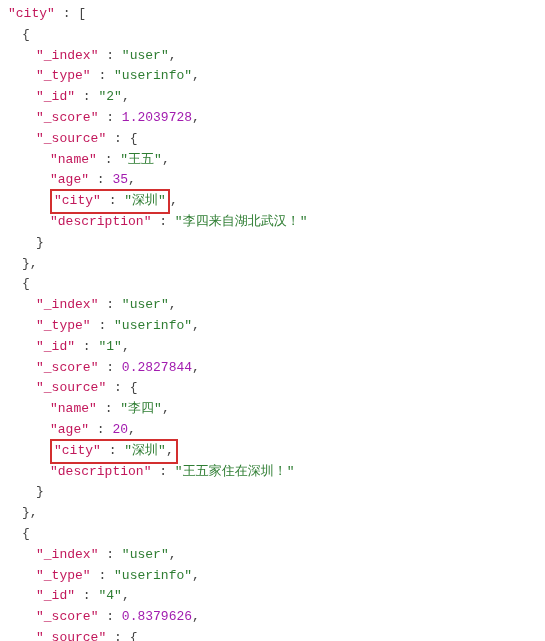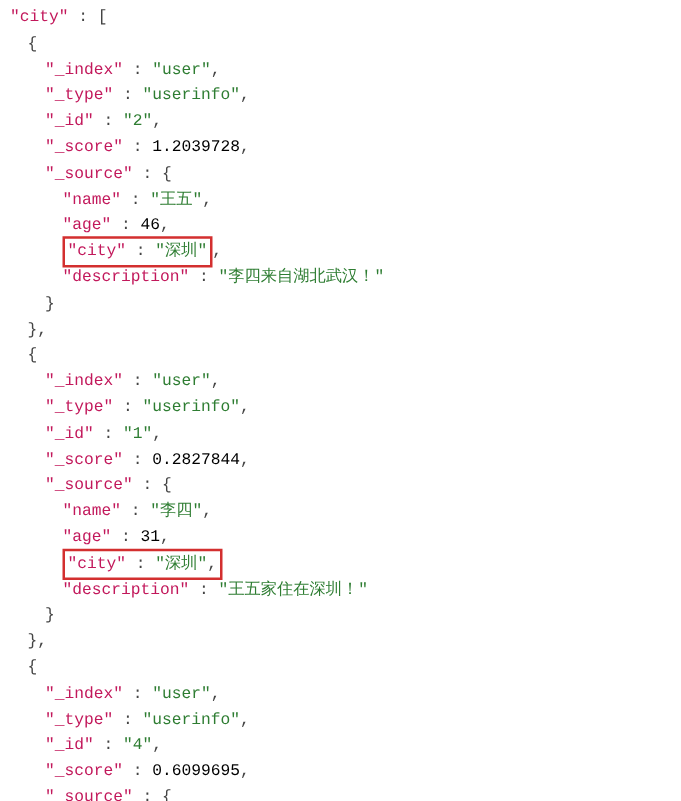--- a/index.html
+++ b/index.html
@@ -19,21 +19,21 @@
     .line {
       white-space: pre;
     }
     .key {
       color: #c2185b;
     }
     .string {
       color: #2e7d32;
     }
     .number {
-      color: #000000;
+      color: #a21caf;
     }
     .punct {
       color: #444;
     }
     .highlight {
       border: 2px solid #d32f2f;
       display: inline-block;
       padding: 0 2px;
       margin: -2px 0;
     }
@@ -47,39 +47,39 @@
 <div>
   <div class="line"><span class="key">"<span>city</span>"</span><span class="punct"> : [</span></div>
 
   <div class="line indent1"><span class="punct">{</span></div>
   <div class="line indent2"><span class="key">"<span>_index</span>"</span><span class="punct"> : </span><span class="string">"<span>user</span>"</span><span class="punct">,</span></div>
   <div class="line indent2"><span class="key">"<span>_type</span>"</span><span class="punct"> : </span><span class="string">"<span>userinfo</span>"</span><span class="punct">,</span></div>
   <div class="line indent2"><span class="key">"<span>_id</span>"</span><span class="punct"> : </span><span class="string">"<span>2</span>"</span><span class="punct">,</span></div>
   <div class="line indent2"><span class="key">"<span>_score</span>"</span><span class="punct"> : </span><span class="number">1.2039728</span><span class="punct">,</span></div>
   <div class="line indent2"><span class="key">"<span>_source</span>"</span><span class="punct"> : {</span></div>
   <div class="line indent3"><span class="key">"<span>name</span>"</span><span class="punct"> : </span><span class="string">"<span>王五</span>"</span><span class="punct">,</span></div>
-  <div class="line indent3"><span class="key">"<span>age</span>"</span><span class="punct"> : </span><span class="number">46</span><span class="punct">,</span></div>
+  <div class="line indent3"><span class="key">"<span>age</span>"</span><span class="punct"> : </span><span class="number">35</span><span class="punct">,</span></div>
   <div class="line indent3"><span class="highlight"><span class="key">"<span>city</span>"</span><span class="punct"> : </span><span class="string">"<span>深圳</span>"</span></span><span class="punct">,</span></div>
   <div class="line indent3"><span class="key">"<span>description</span>"</span><span class="punct"> : </span><span class="string">"<span>李四来自湖北武汉！</span>"</span></div>
   <div class="line indent2"><span class="punct">}</span></div>
   <div class="line indent1"><span class="punct">},</span></div>
 
   <div class="line indent1"><span class="punct">{</span></div>
   <div class="line indent2"><span class="key">"<span>_index</span>"</span><span class="punct"> : </span><span class="string">"<span>user</span>"</span><span class="punct">,</span></div>
   <div class="line indent2"><span class="key">"<span>_type</span>"</span><span class="punct"> : </span><span class="string">"<span>userinfo</span>"</span><span class="punct">,</span></div>
   <div class="line indent2"><span class="key">"<span>_id</span>"</span><span class="punct"> : </span><span class="string">"<span>1</span>"</span><span class="punct">,</span></div>
   <div class="line indent2"><span class="key">"<span>_score</span>"</span><span class="punct"> : </span><span class="number">0.2827844</span><span class="punct">,</span></div>
   <div class="line indent2"><span class="key">"<span>_source</span>"</span><span class="punct"> : {</span></div>
   <div class="line indent3"><span class="key">"<span>name</span>"</span><span class="punct"> : </span><span class="string">"<span>李四</span>"</span><span class="punct">,</span></div>
-  <div class="line indent3"><span class="key">"<span>age</span>"</span><span class="punct"> : </span><span class="number">31</span><span class="punct">,</span></div>
+  <div class="line indent3"><span class="key">"<span>age</span>"</span><span class="punct"> : </span><span class="number">20</span><span class="punct">,</span></div>
   <div class="line indent3"><span class="highlight"><span class="key">"<span>city</span>"</span><span class="punct"> : </span><span class="string">"<span>深圳</span>"</span><span class="punct">,</span></span></div>
   <div class="line indent3"><span class="key">"<span>description</span>"</span><span class="punct"> : </span><span class="string">"<span>王五家住在深圳！</span>"</span></div>
   <div class="line indent2"><span class="punct">}</span></div>
   <div class="line indent1"><span class="punct">},</span></div>
 
   <div class="line indent1"><span class="punct">{</span></div>
   <div class="line indent2"><span class="key">"<span>_index</span>"</span><span class="punct"> : </span><span class="string">"<span>user</span>"</span><span class="punct">,</span></div>
   <div class="line indent2"><span class="key">"<span>_type</span>"</span><span class="punct"> : </span><span class="string">"<span>userinfo</span>"</span><span class="punct">,</span></div>
   <div class="line indent2"><span class="key">"<span>_id</span>"</span><span class="punct"> : </span><span class="string">"<span>4</span>"</span><span class="punct">,</span></div>
-  <div class="line indent2"><span class="key">"<span>_score</span>"</span><span class="punct"> : </span><span class="number">0.6099695</span><span class="punct">,</span></div>
+  <div class="line indent2"><span class="key">"<span>_score</span>"</span><span class="punct"> : </span><span class="number">0.8379626</span><span class="punct">,</span></div>
   <div class="line indent2"><span class="key">"<span>_source</span>"</span><span class="punct"> : {</span></div>
 
 </div>
 
 </body></html>

